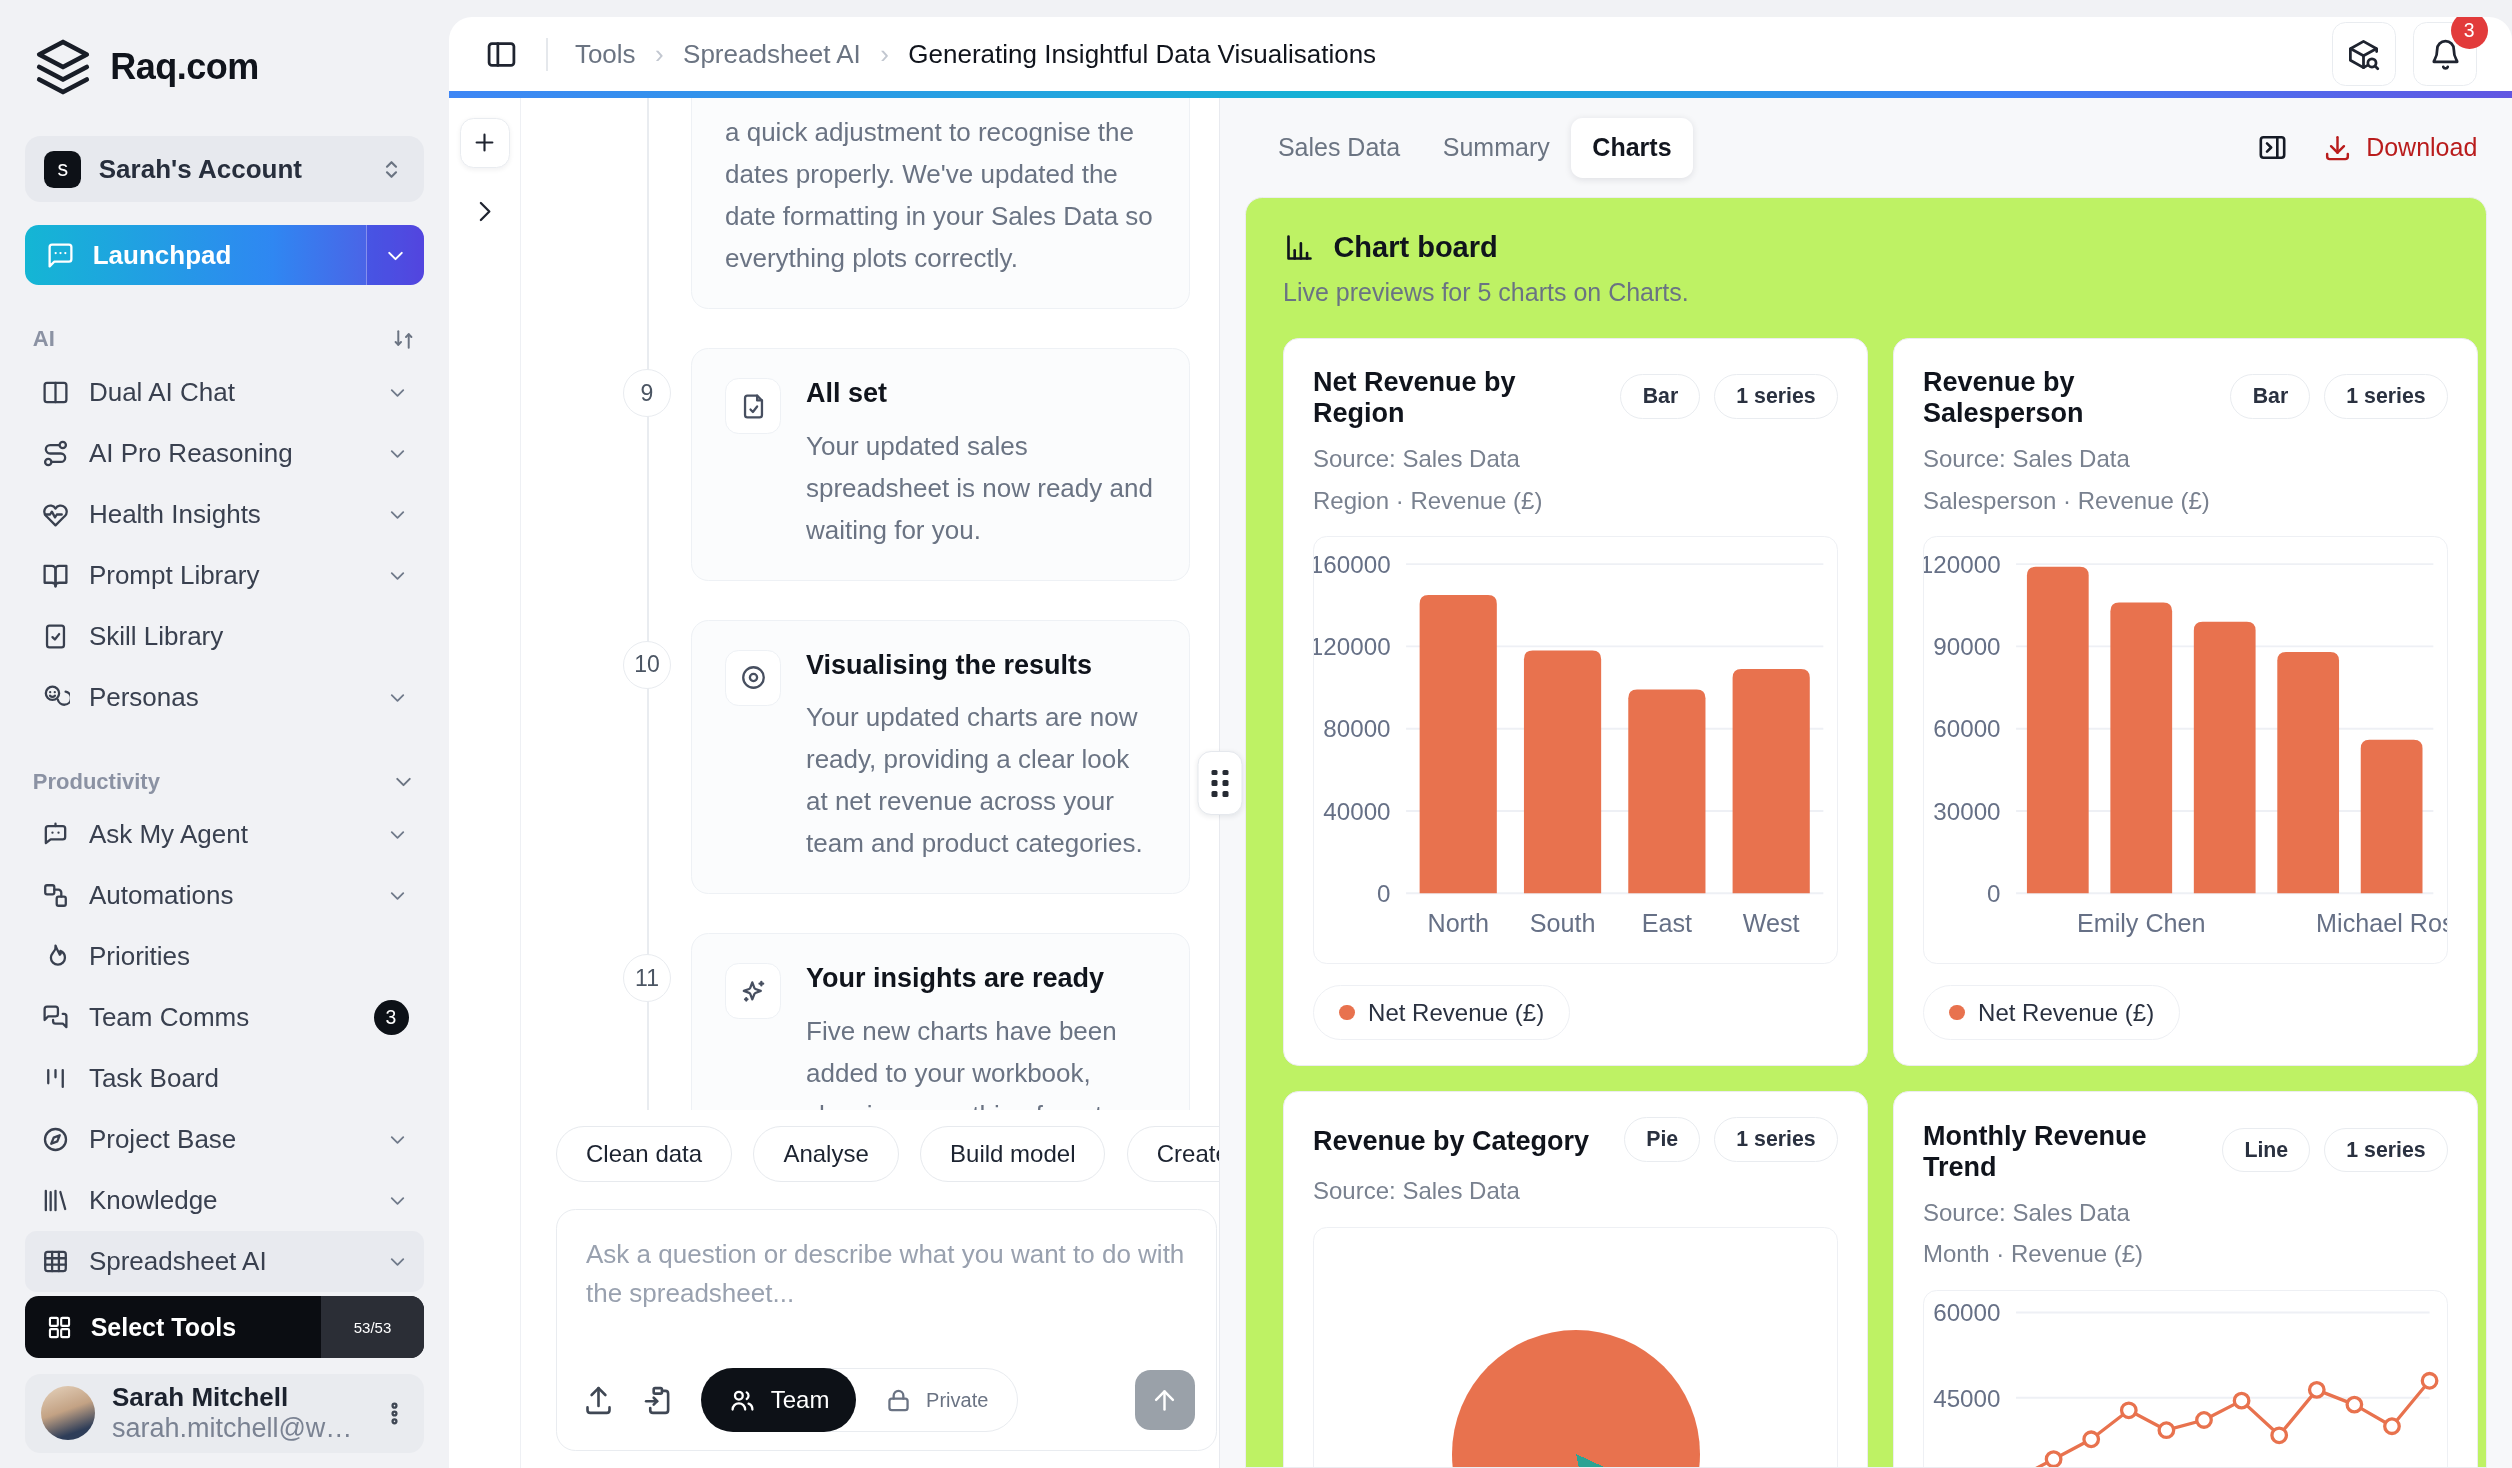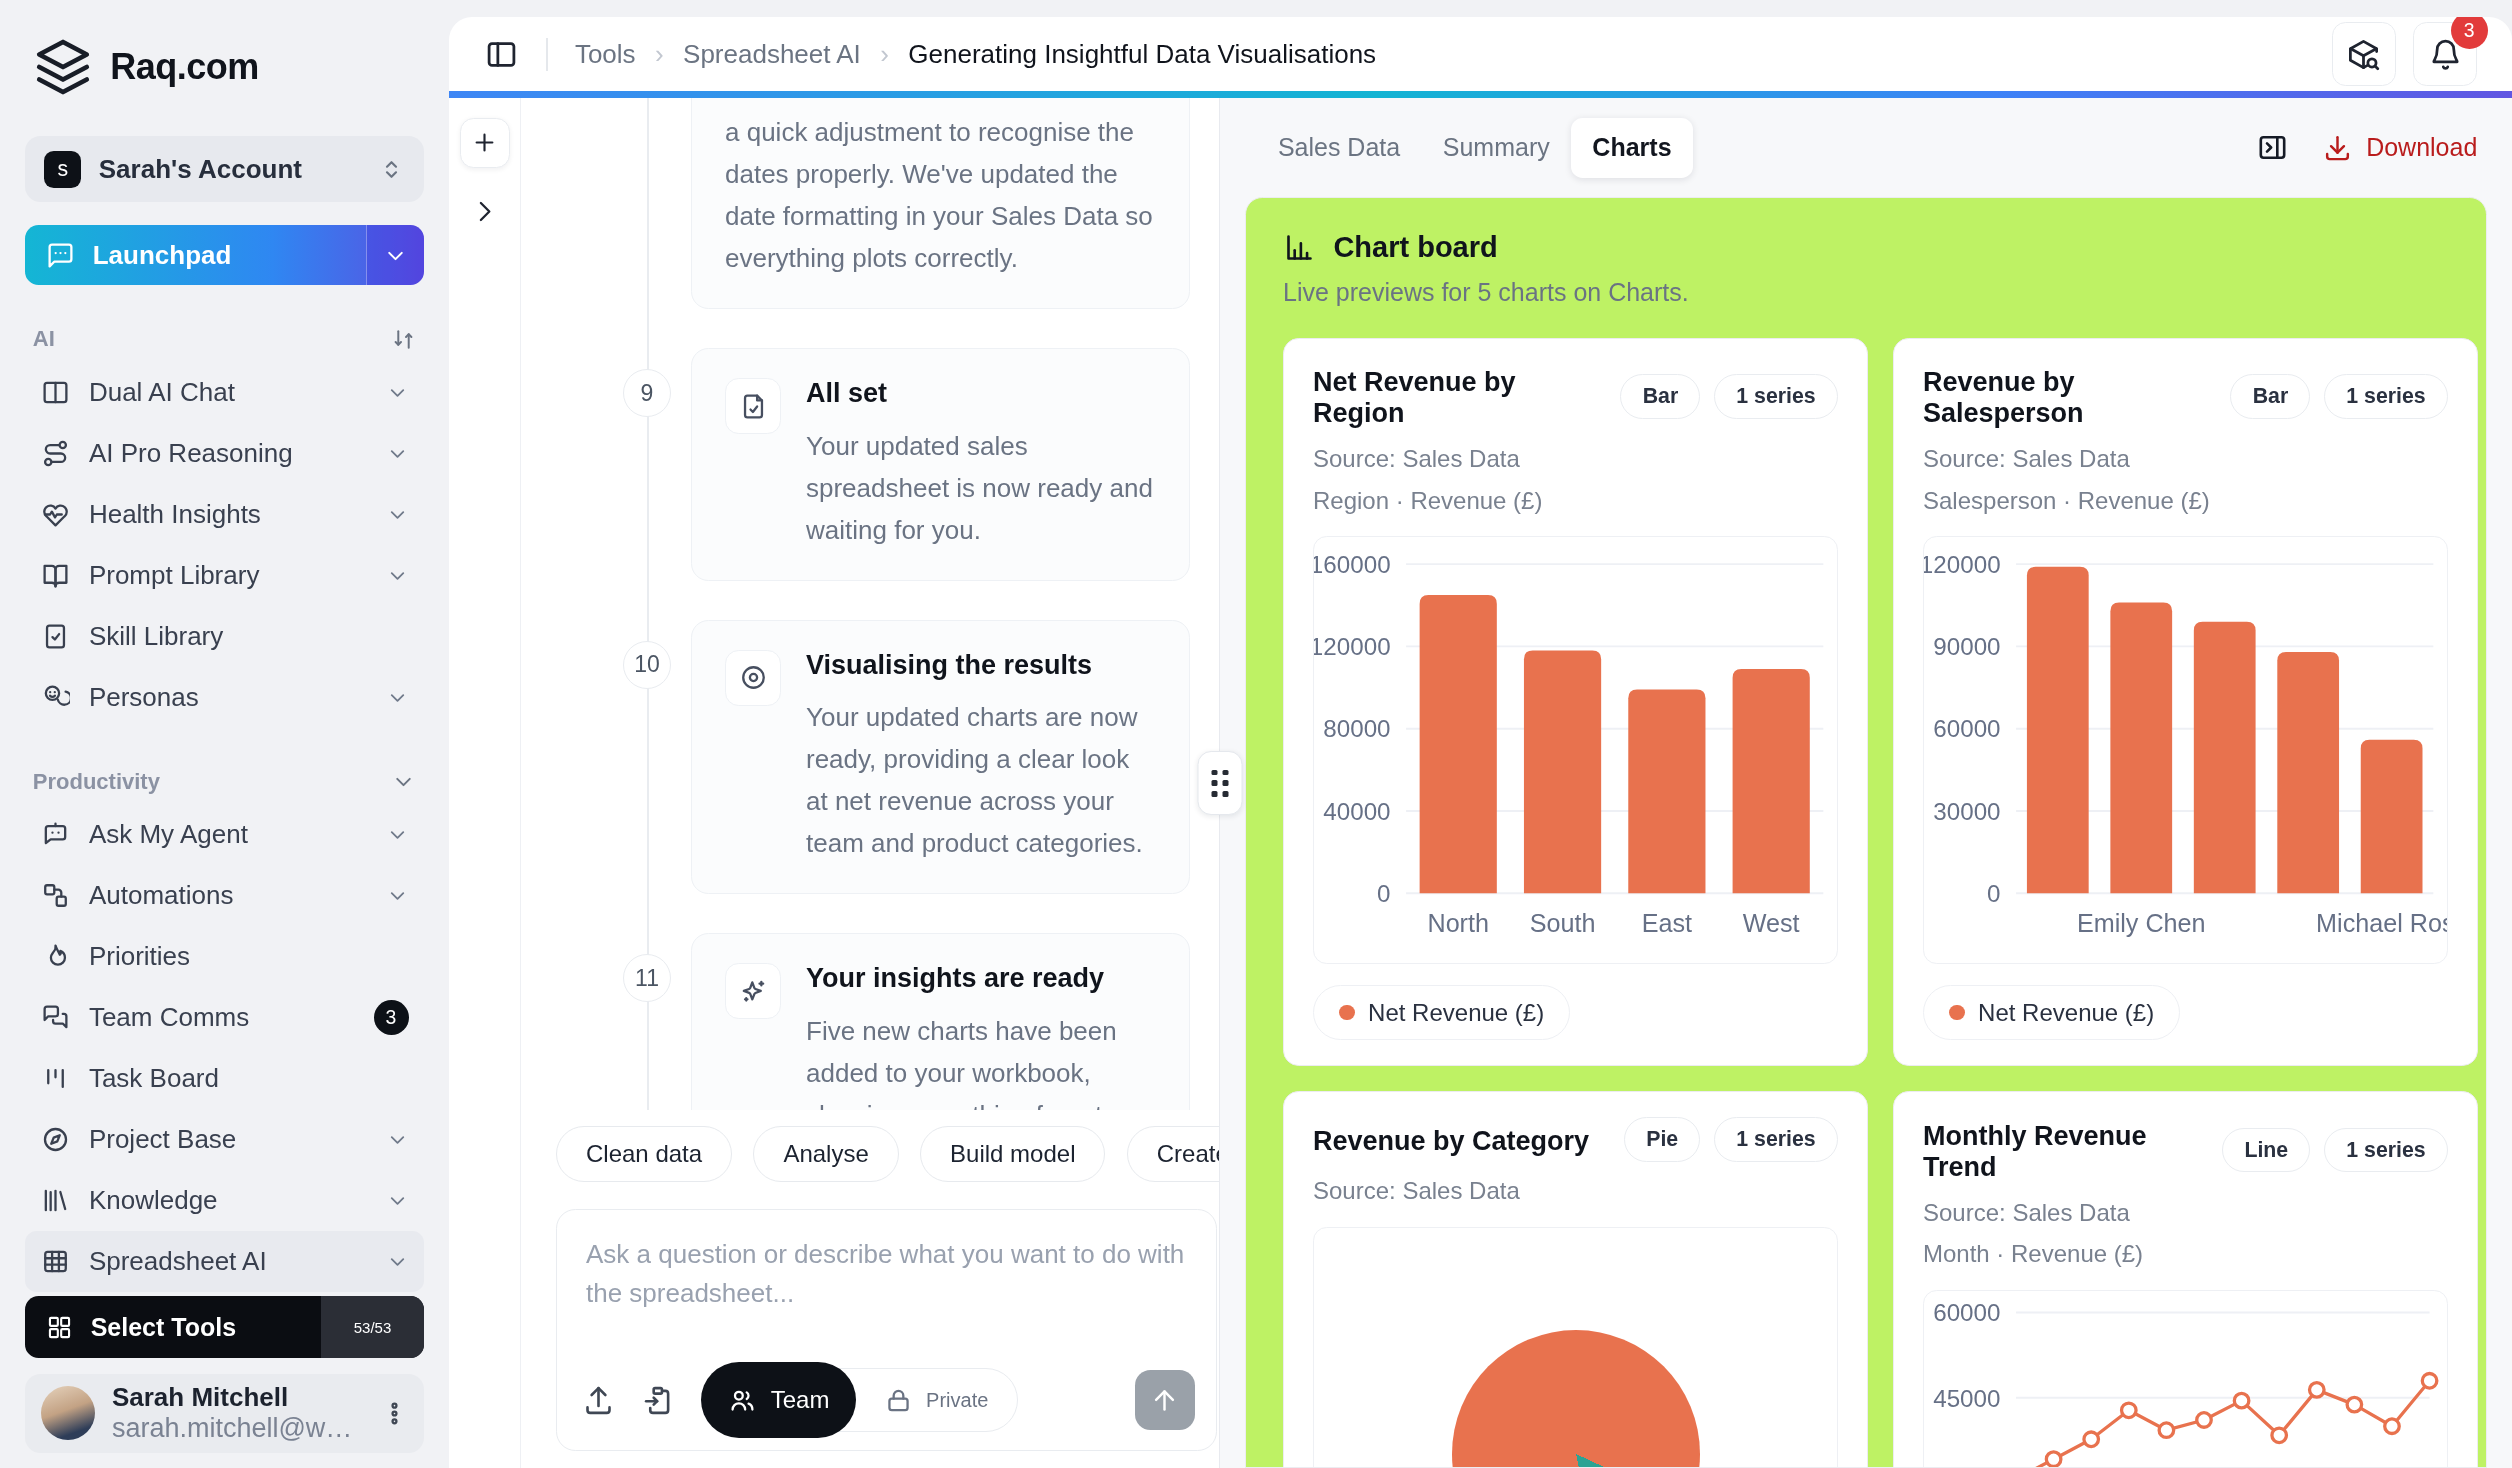--- a/index.html
+++ b/index.html
@@ -73,21 +73,21 @@
   .msg-body{font-size:26px;color:#6a7383;line-height:42px;}
   .msg-row.partial .msg-card{margin-top:-143px;padding-top:155px;}
   .chat-footer{flex:none;background:#fff;padding:15.5px 21.3px 17.4px 35px;}
   .pills-row{display:flex;gap:21.3px;margin-bottom:27px;}
   .pill{flex:none;border:1.9px solid #e7eaee;border-radius:968px;padding:0 29px;height:56px;display:flex;align-items:center;font-size:24px;color:#1c2330;background:#fff;white-space:nowrap;cursor:pointer;}
   .composer{border:1.9px solid #e9ecf0;border-radius:19.4px;background:#fff;width:661px;}
   .composer-text{padding:25px 29px;font-size:26px;color:#99a1af;line-height:39px;min-height:145px;cursor:text;}
   .composer-bar{display:flex;align-items:center;gap:27px;padding:13.6px 21.3px 17.4px 25px;}
   .cbtn{color:#3f4754;cursor:pointer;display:flex;}
   .seg{display:flex;align-items:center;border:1.9px solid #e9ecf0;border-radius:968px;background:#fff;height:64px;cursor:pointer;}
-  .seg-team{height:76px;margin:-1.9px;border-radius:968px;background:#0d1117;color:#fff;display:flex;align-items:center;gap:13.6px;padding:0 27px;font-size:24px;}
+  .seg-team{height:64px;margin:-1.9px;border-radius:968px;background:#0d1117;color:#fff;display:flex;align-items:center;gap:13.6px;padding:0 27px;font-size:24px;}
   .seg-private{display:flex;align-items:center;gap:13.6px;padding:0 29px;color:#6a7383;font-size:20px;}
   .send-btn{margin-left:auto;width:60px;height:60px;border-radius:15.5px;background:#9aa1a9;color:#fff;display:flex;align-items:center;justify-content:center;cursor:pointer;}
   .drag-handle{position:absolute;left:771px;top:653px;transform:translateX(-50%);width:45px;height:64px;background:#fff;border:1.9px solid #e5e8ed;border-radius:13.6px;box-shadow:0 1.9px 5.8px rgba(16,24,40,.08);display:flex;align-items:center;justify-content:center;z-index:6;cursor:col-resize;}
   .dots{display:grid;grid-template-columns:repeat(2,5.8px);grid-auto-rows:5.8px;gap:4.8px;}
   .dots span{width:5.8px;height:5.8px;background:#262b33;border-radius:1.5px;}
 
   
   .panel{flex:1;background:#f7f8fa;display:flex;flex-direction:column;overflow:hidden;padding:0 25px;}
   .panel-top{flex:none;display:flex;align-items:center;padding:19.4px 9.7px 0 11.6px;}
   .tab{font-size:25px;color:#6b7482;padding:15.5px 21.3px;cursor:pointer;}

